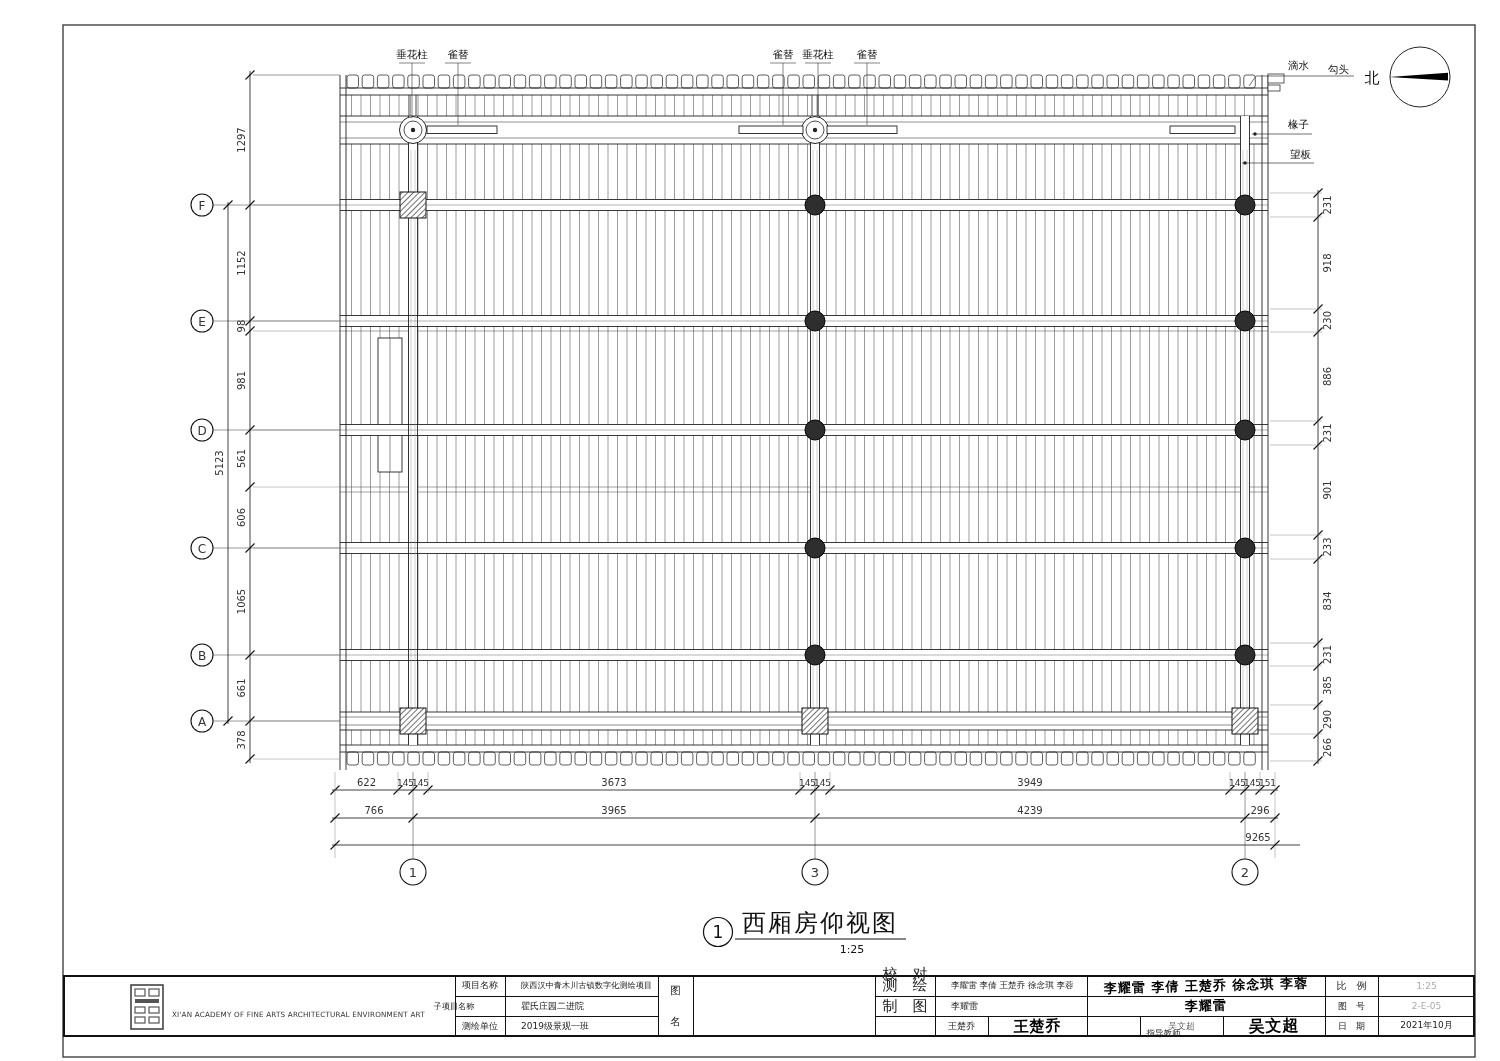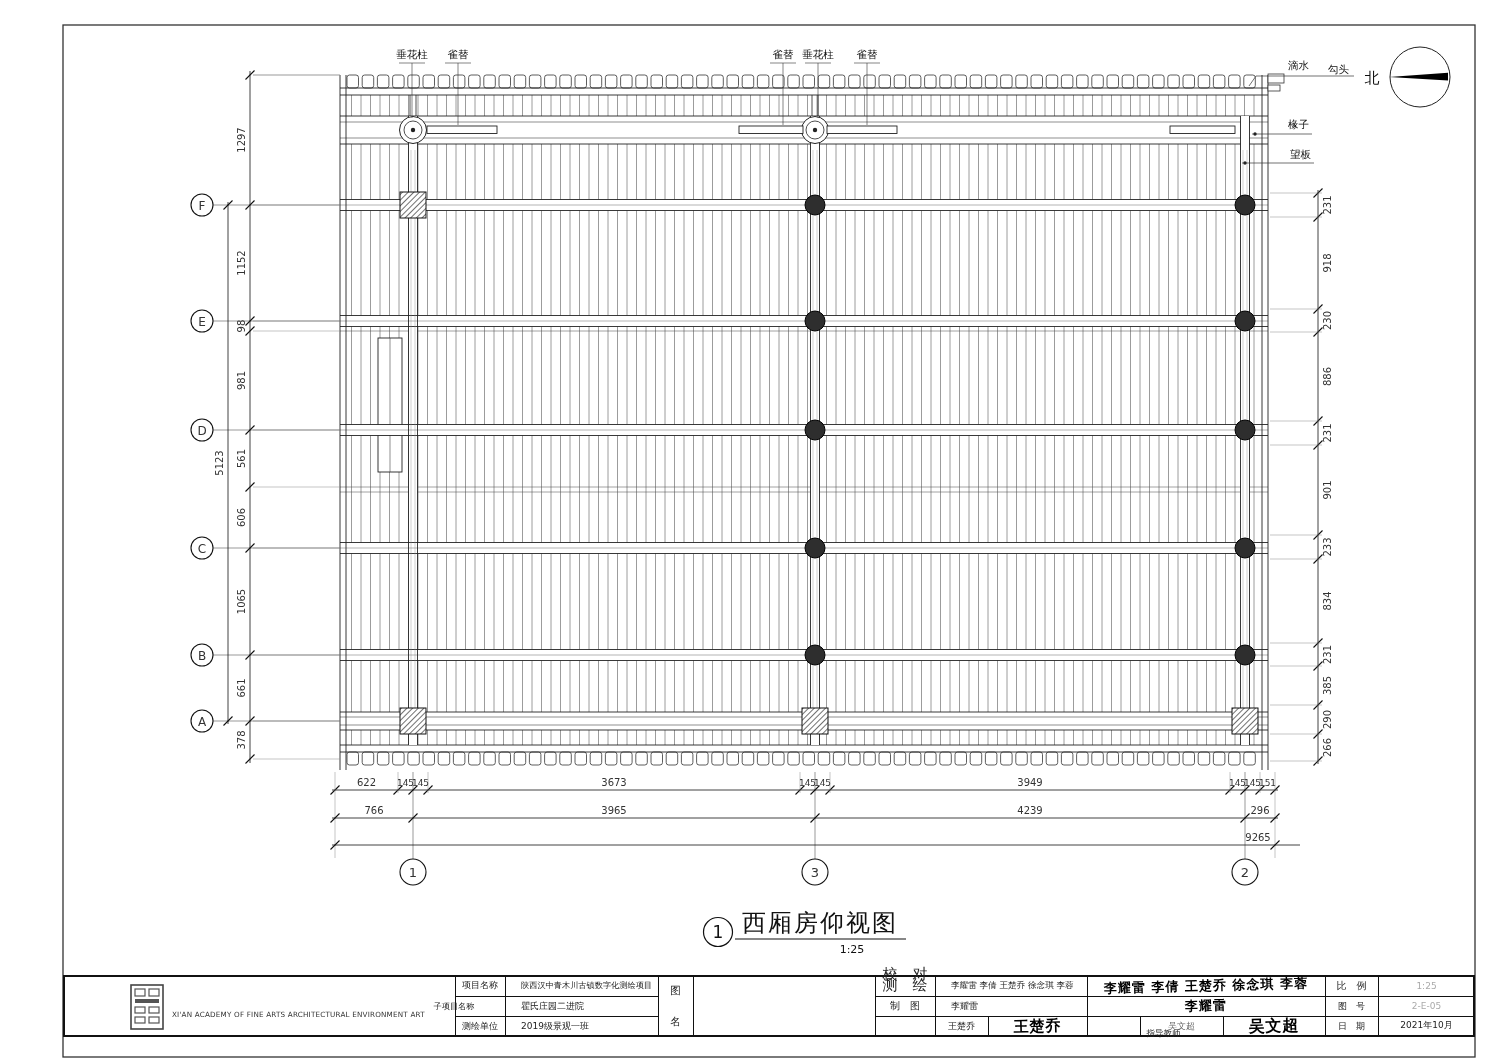--- a/index.html
+++ b/index.html
@@ -573,21 +573,21 @@
   <div class="cell left" style="left:505px;top:975px;width:153px;height:21px;font-size:8.2px">陕西汉中青木川古镇数字化测绘项目</div>
   <div class="cell" style="left:875px;top:975px;width:60px;height:21px;font-size:15px">测　绘</div>
   <div class="cell left" style="left:935px;top:975px;width:152px;height:21px;font-size:8.6px">李耀雷 李倩 王楚乔 徐念琪 李蓉</div>
   <div class="cell sig" style="left:1087px;top:975px;width:238px;height:21px">李耀雷 李倩 王楚乔 徐念琪 李蓉</div>
   <div class="cell" style="left:1325px;top:975px;width:53px;height:21px;font-size:10px">比　例</div>
   <div class="cell faint" style="left:1378px;top:975px;width:97px;height:21px;font-size:9px">1:25</div>
 
   
   <div class="cell" style="left:429px;top:996px;width:50px;height:20px;font-size:8.2px">子项目名称</div>
   <div class="cell left" style="left:505px;top:996px;width:153px;height:20px;font-size:9px">瞿氏庄园二进院</div>
-  <div class="cell" style="left:875px;top:996px;width:60px;height:20px;font-size:10px">制　图</div>
+  <div class="cell" style="left:875px;top:996px;width:60px;height:20px;font-size:15px">制　图</div>
   <div class="cell left" style="left:935px;top:996px;width:152px;height:20px;font-size:9px">李耀雷</div>
   <div class="cell sig" style="left:1087px;top:996px;width:238px;height:20px">李耀雷</div>
   <div class="cell" style="left:1325px;top:996px;width:53px;height:20px;font-size:9px">图　号</div>
   <div class="cell faint" style="left:1378px;top:996px;width:97px;height:20px;font-size:9px">2-E-05</div>
 
   
   <div class="cell" style="left:455px;top:1016px;width:50px;height:21px;font-size:9px">测绘单位</div>
   <div class="cell left" style="left:505px;top:1016px;width:153px;height:21px;font-size:9px">2019级景观一班</div>
   <div class="cell" style="left:875px;top:964px;width:60px;height:21px;font-size:15px">校　对</div>
   <div class="cell" style="left:935px;top:1016px;width:53px;height:21px;font-size:9px">王楚乔</div>

